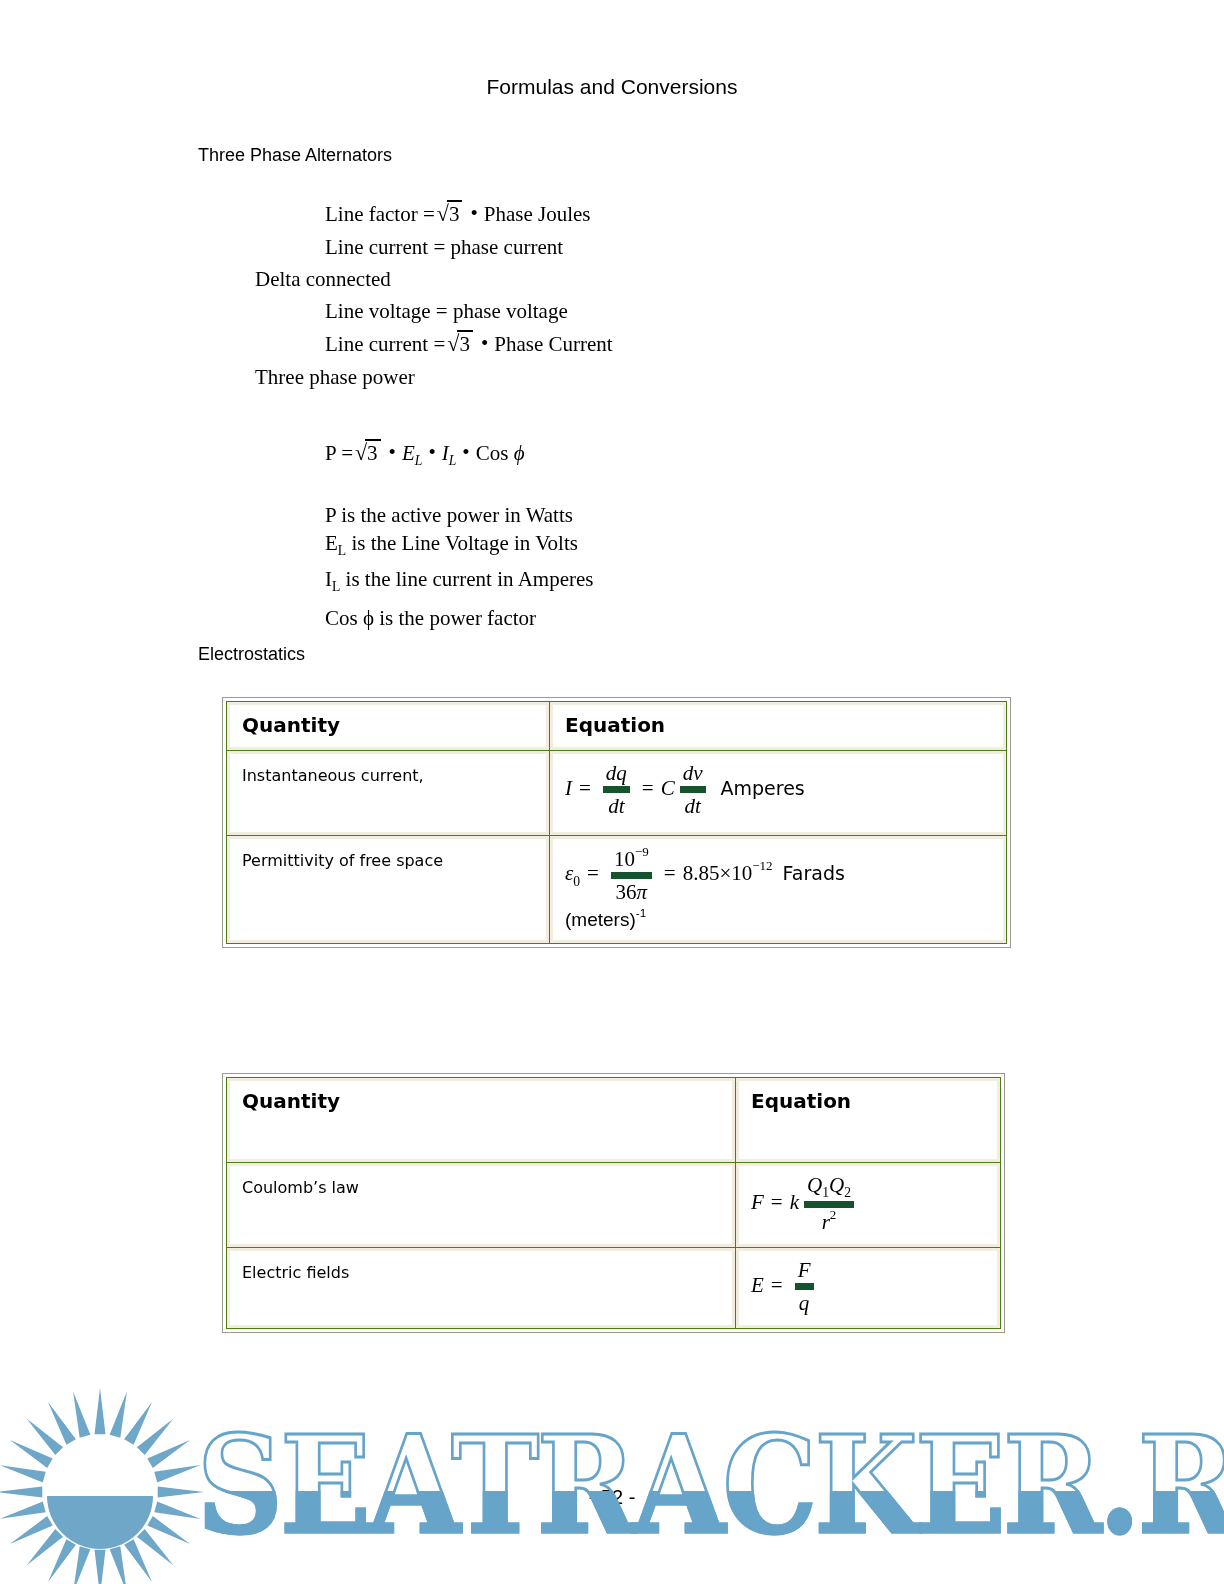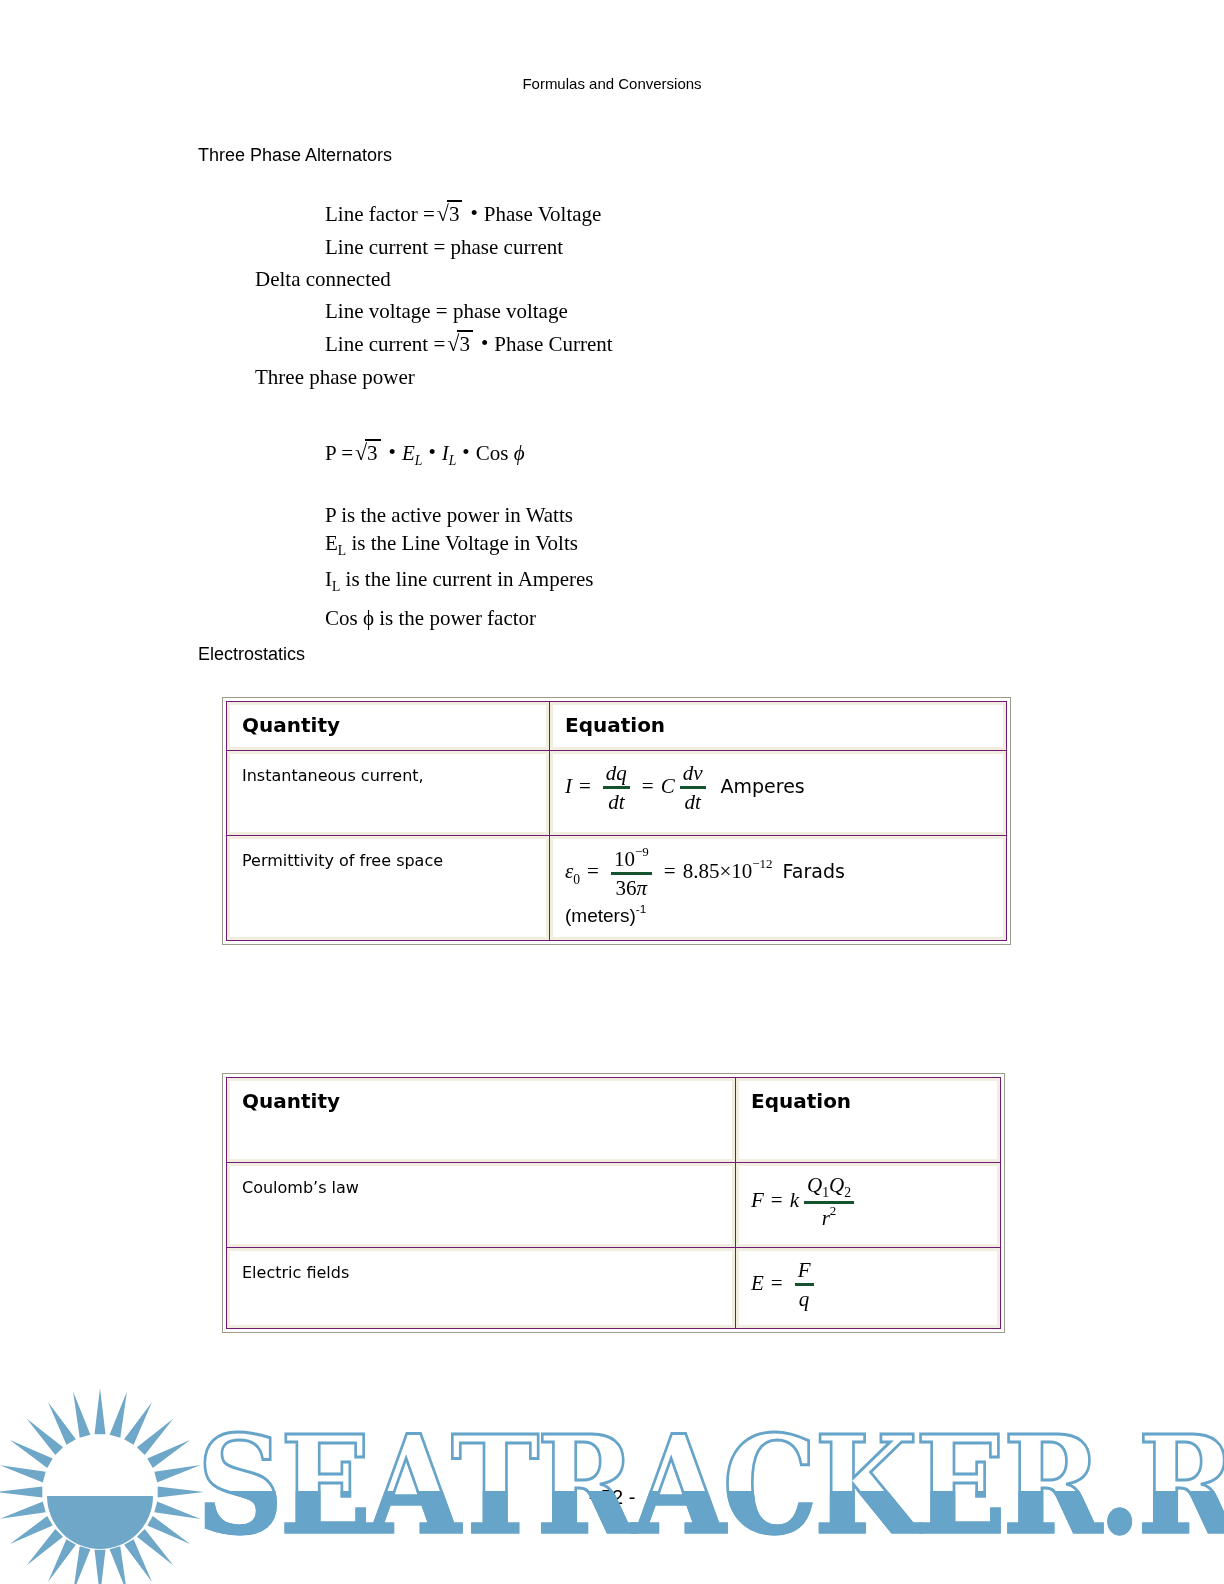--- a/index.html
+++ b/index.html
@@ -1,20 +1,20 @@
 <!DOCTYPE html>
 <html><head>
 <meta charset="utf-8">
 <style>
   html,body { margin:0; padding:0; background:#ffffff; }
   .page {
     position:relative; width:1224px; height:1584px; background:#fff;
     overflow:hidden; color:#000; font-family:"Liberation Sans", sans-serif;
   }
-  .title { position:absolute; top:75px; left:0; width:100%; text-align:center; font-size:15px; }
+  .title { position:absolute; top:75px; left:0; width:100%; text-align:center; font-size:21px; }
   .h-sans { position:absolute; font-size:18px; }
   .pos-threephase { left:198px; top:145px; }
   .pos-electro { left:198px; top:644px; }
 
   
   .serif-block { position:absolute; left:255px; top:197px; width:750px;
                  font-family:"Liberation Serif", serif; font-size:21px; }
   .fl { line-height:32px; white-space:nowrap; }
   .fl.tall { line-height:34px; }
   .fl.xtall { line-height:36px;margin-top:42px; }
@@ -27,29 +27,29 @@
   .sqrt .bar { border-top:2px solid #000; padding:0 3px 0 2px; }
   .mul { margin:0 6px; position:relative; top:-1px; }
   .v { font-style:italic; }
   sub { font-size:65%; }
   sup { font-size:62%; position:relative; top:-2px; }
 
   
   .tblwrap { position:absolute; border:1px solid #9c9a8b; padding:3px; background:#fff; }
   .pos-t1 { left:222px; top:697px; width:781px; }
   .pos-t2 { left:222px; top:1073px; width:775px; }
-  table.ftable { border-collapse:separate; border-spacing:1px; background:#701a75; width:100%; }
+  table.ftable { border-collapse:separate; border-spacing:1px; background:#4d7c0f; width:100%; }
   table.ftable td { background:#fff; border:3px solid #f1eee0; padding:8px 12px; vertical-align:top; }
   td.th { font-family:"DejaVu Sans", sans-serif; font-weight:bold; font-size:20px; }
   td.qty { font-family:"DejaVu Sans", sans-serif; font-size:16px; line-height:27px; }
   td.eq { vertical-align:middle; font-family:"Liberation Serif", serif; font-size:21px; }
   .t1 .h td { height:26px; } .t1 .r1 td { height:62px; } .t1 .r2 td { height:82px; } .t1 .r3 td { height:54px; }
   .t2 .h td { height:62px; } .t2 .r1 td { height:62px; } .t2 .r2 td { height:58px; } .t2 .r3 td { height:60px; }
   .frac { display:inline-block; vertical-align:middle; text-align:center; margin:0 5px; }
-  .frac .num { display:block; border-bottom:3px solid #14532d; padding:0 3px 1px 3px; line-height:1.1; }
+  .frac .num { display:block; border-bottom:7px solid #14532d; padding:0 3px 1px 3px; line-height:1.1; }
   .frac .den { display:block; padding-top:2px; line-height:1.1; }
   .op { margin:0 7px; font-style:normal; }
   .unit { font-family:"DejaVu Sans", sans-serif; font-style:normal; font-size:19px; margin-left:10px; }
   .eq-line { white-space:nowrap; }
   .eq-line2 { font-family:Liberation Sans, sans-serif; font-size:19px; margin-top:4px; }
 
   
   .page-number { position:absolute; top:1486px; left:0; width:100%; text-align:center;
                  font-size:20px; z-index:1; }
   .sun { position:absolute; left:-6px; top:1386px; width:212px; height:212px; z-index:3; }
@@ -69,21 +69,21 @@
 <body>
 
 <div class="page">
 
   <div class="title">Formulas and Conversions</div>
 
   <div class="h-sans pos-threephase">Three Phase Alternators</div>
 
   <div class="serif-block">
     <div class="fl ind tall">
-      <span>Line factor =</span><span class="sqrt"><span class="rad">√</span><span class="bar">3</span></span><span class="mul">•</span><span>Phase Voltage</span>
+      <span>Line factor =</span><span class="sqrt"><span class="rad">√</span><span class="bar">3</span></span><span class="mul">•</span><span>Phase Joules</span>
     </div>
     <div class="fl ind">Line current = phase current</div>
     <div class="fl">Delta connected</div>
     <div class="fl ind">Line voltage = phase voltage</div>
     <div class="fl ind tall">
       <span>Line current =</span><span class="sqrt"><span class="rad">√</span><span class="bar">3</span></span><span class="mul">•</span><span>Phase Current</span>
     </div>
     <div class="fl">Three phase power</div>
     <div class="fl ind xtall">
       <span>P =</span><span class="sqrt"><span class="rad">√</span><span class="bar">3</span></span><span class="mul">•</span><span class="v"><span>E</span><sub>L</sub></span><span class="mul">•</span><span class="v"><span>I</span><sub>L</sub></span><span class="mul">•</span><span>Cos</span>&nbsp;<span class="v">ϕ</span>

